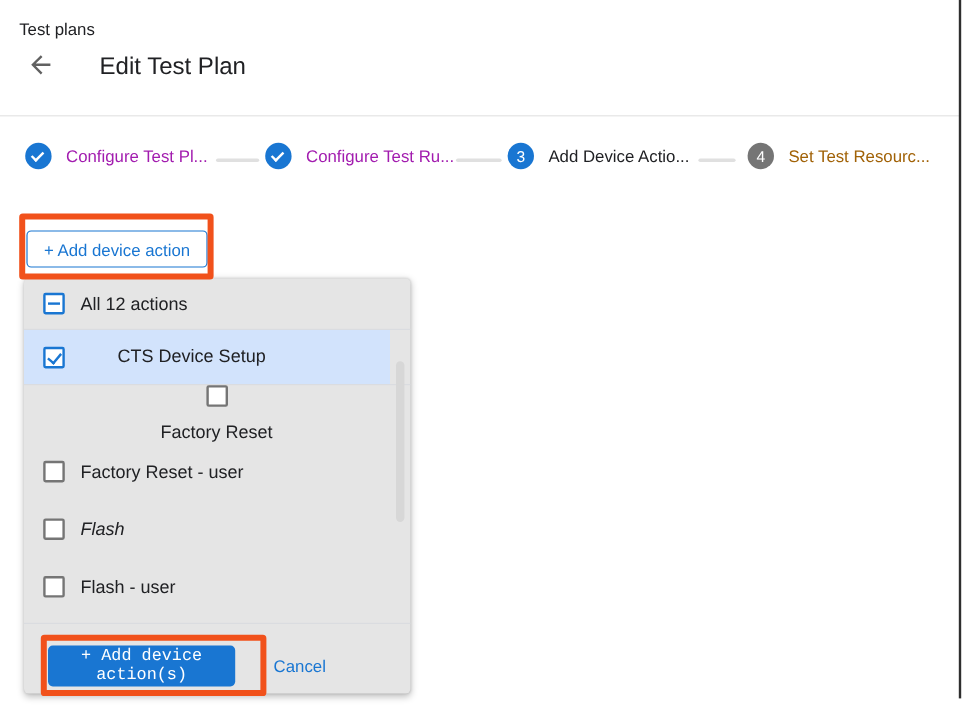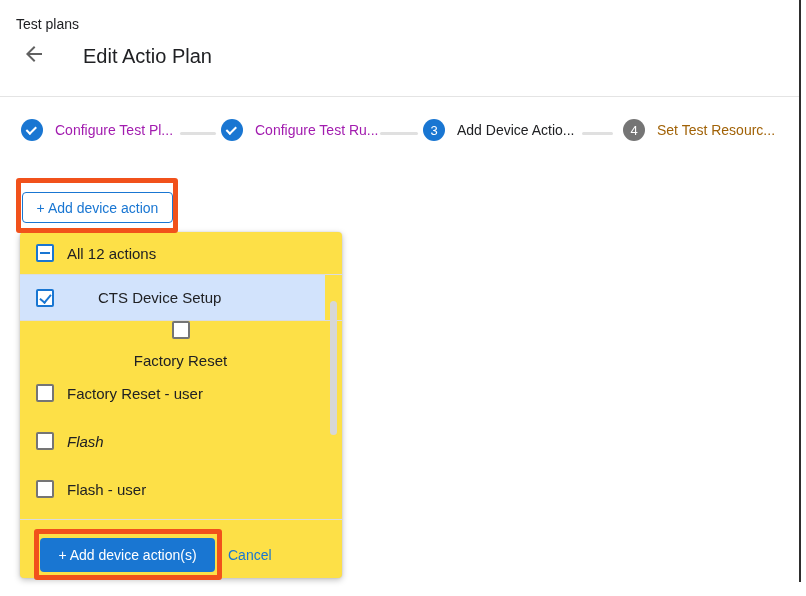--- a/index.html
+++ b/index.html
@@ -39,21 +39,21 @@
   #annotation-top { left:16px; top:178px; width:162px; height:55px; }
   #annotation-bottom { left:34px; top:529px; width:188px; height:51px; }
 
   
   .add-action-btn { position:absolute; left:22px; top:192px; width:151px; height:31px;
                     border:1px solid #1976d2; border-radius:4px; background:#fff; color:#1976d2;
                     font-size:14px; font-family:inherit; cursor:pointer;
                     display:flex; align-items:center; justify-content:center; }
 
   
-  .panel { position:absolute; left:20px; top:232px; width:322px; height:346px; background:#fde047;
+  .panel { position:absolute; left:20px; top:232px; width:322px; height:346px; background:#e5e5e5;
            border-radius:4px; box-shadow:0 2px 6px rgba(0,0,0,.25), 0 0 2px rgba(0,0,0,.12); z-index:5; }
   .panel-row { position:absolute; left:0; width:305px; display:flex; align-items:center;
                padding-left:16px; gap:13px; cursor:pointer; }
   .panel-row .label { font-size:15px; color:#202124; white-space:nowrap; }
   #row-select-all { top:0; height:42px; width:322px; }
   .divider { position:absolute; left:0; width:322px; height:1px; background:#dadce0; }
   #divider-1 { top:42px; }
   #divider-2 { top:88px; }
   #divider-footer { top:287px; }
   #row-0 { top:43px; height:45px;gap:44px; }
@@ -69,35 +69,35 @@
   .checkbox.checked, .checkbox.indeterminate { border:2px solid #1976d2; }
   .checkbox.indeterminate::after { content:""; position:absolute; left:2px; top:6px; width:10px; height:2px; background:#1976d2; }
   .checkbox.checked::after { content:""; position:absolute; left:4px; top:1px; width:5px; height:9px;
                              border-right:2px solid #1976d2; border-bottom:2px solid #1976d2; transform:rotate(40deg); }
 
   
   .scrollbar-thumb { position:absolute; left:310px; top:69px; width:7px; height:134px;
                      background:#d7d7d7; border-radius:4px; cursor:pointer; }
 
   
-  .confirm-btn { position:absolute; left:20px; top:306px; width:175px; height:34px; background:#1976d2;
-                 border:none; border-radius:4px; color:#ffffff; font-size:14px; font-family:Liberation Sans, sans-serif;
+  .confirm-btn { position:absolute; left:20px; top:306px; width:156px; height:34px; background:#1976d2;
+                 border:none; border-radius:4px; color:#ffffff; font-size:14px; font-family:Liberation Mono, monospace;
                  cursor:pointer; display:flex; align-items:center; justify-content:center; }
   .cancel-link { position:absolute; left:208px; top:315px; font-size:14px; color:#1976d2; cursor:pointer; }
 </style>
 </head>
 <body>
 
 <div class="breadcrumb">Test plans</div>
 <div class="back-btn">
   <svg width="24" height="24" viewBox="0 0 24 24">
       <path d="M20 11H7.8l5.6-5.6L12 4l-8 8 8 8 1.4-1.4L7.8 13H20z" fill="#616161"></path>
     </svg>
 </div>
-<div class="page-title">Edit Actio Plan</div>
+<div class="page-title">Edit Test Plan</div>
 <div class="header-divider"></div>
 <div class="right-border"></div>
 
 <div class="step completed" style="left:21px">
   <span class="step-circle">
     <span class="check-icon"></span>
     <span class="step-num"></span>
   </span>
   <span class="step-label">Configure Test Pl...</span>
 </div>

